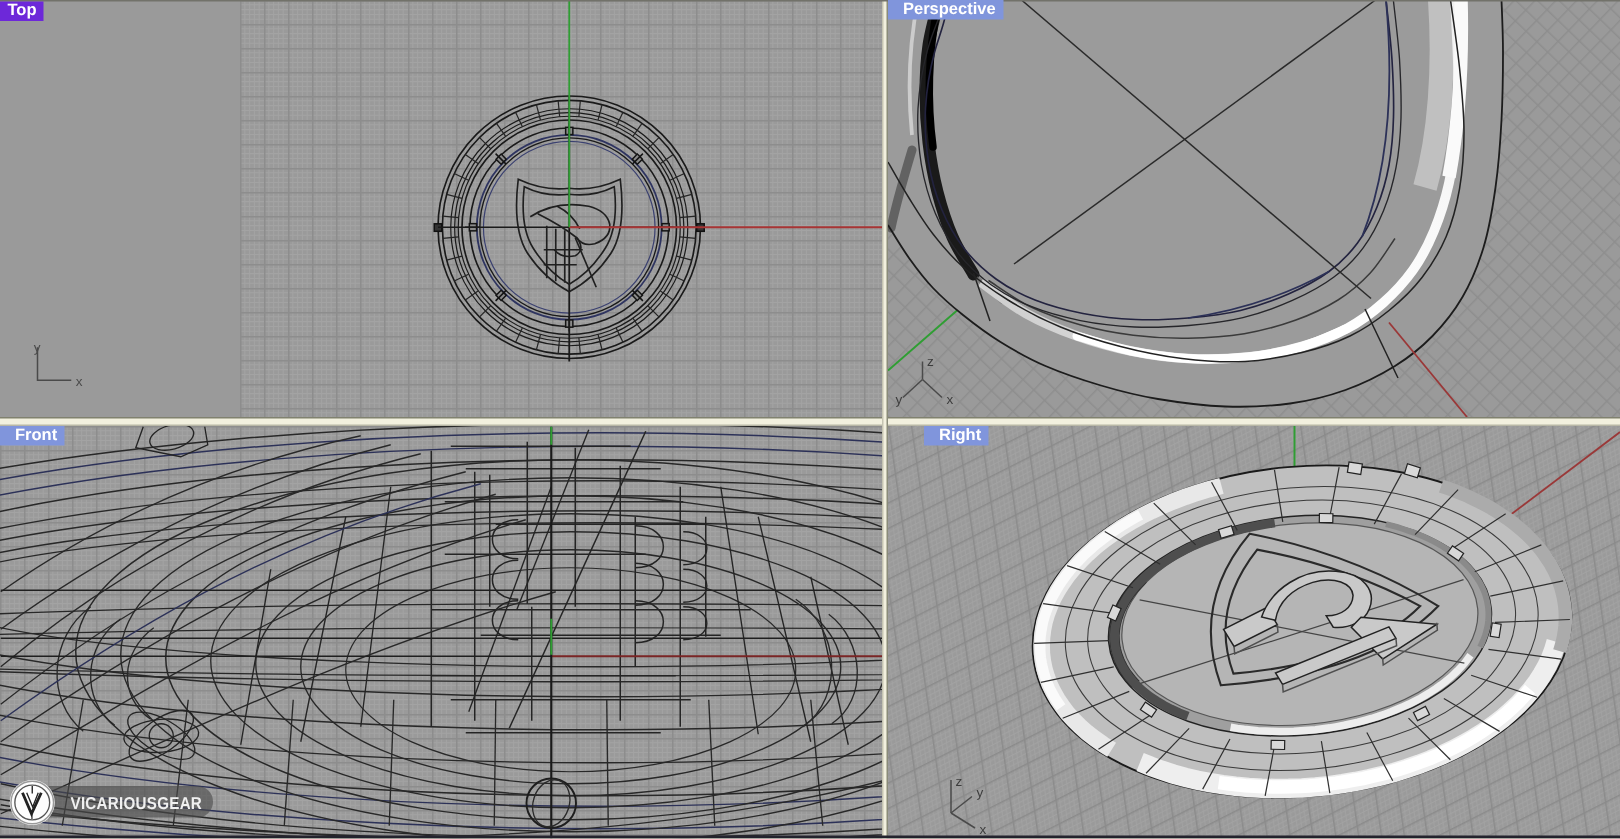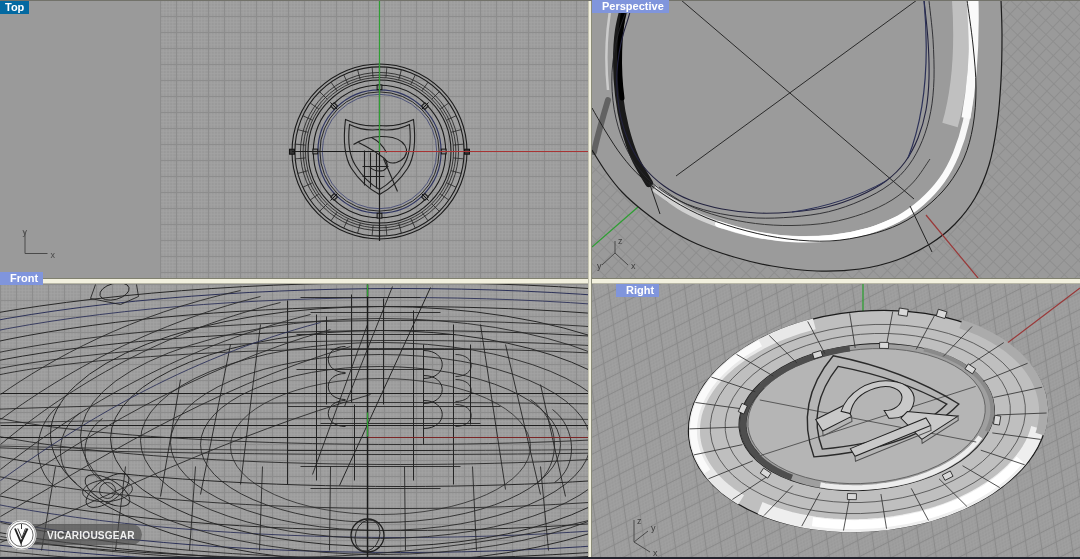--- a/index.html
+++ b/index.html
@@ -3,21 +3,21 @@
 <meta charset="utf-8">
 <style>
 html,body{margin:0;padding:0;}
 body{width:1080px;height:559px;overflow:hidden;position:relative;background:#f2f0de;font-family:"Liberation Sans",sans-serif;}
 .vp{position:absolute;overflow:hidden;background:#9a9a9a;}
 #vpTop{left:0;top:0;width:588px;height:278px;}
 #vpPersp{left:592px;top:0;width:488px;height:278px;}
 #vpFront{left:0;top:284px;width:588px;height:275px;}
 #vpRight{left:592px;top:284px;width:488px;height:275px;}
 .vtitle{position:absolute;z-index:30;color:#fff;font-size:11px;font-weight:bold;line-height:13px;padding:0 5px;height:13px;}
-.active{background:#0369a1;}
+.active{background:#6d28d9;}
 .inactive{background:#8095dc;padding-left:10px;}
 #hdiv{position:absolute;left:0;top:278px;width:1080px;height:6px;background:#f2f0de;border-top:1px solid #80816f;border-bottom:1px solid #b8b7a6;box-sizing:border-box;z-index:20;}
 #vdiv{position:absolute;left:588px;top:0;width:4px;height:559px;background:#f2f0de;border-left:1px solid #c5c4b2;border-right:1px solid #8a8b79;box-sizing:border-box;z-index:21;}
 #topline{position:absolute;left:0;top:0;width:1080px;height:1px;background:#72726a;z-index:25;}
 #botline{position:absolute;left:0;top:557px;width:1080px;height:2px;background:#23232d;z-index:25;}
 #wm{position:absolute;left:0px;top:519px;z-index:40;}
 </style>
 </head>
 <body>
 <div id="vpTop" class="vp">
@@ -383,21 +383,21 @@
 <text x="59" y="247" font-size="9" fill="#3c3c3c">y</text>
 <text x="61" y="272" font-size="9" fill="#3c3c3c">x</text>
 </svg>
 </div>
 <div id="vdiv"></div>
 <div id="hdiv"></div>
 <div id="topline"></div>
 <div id="botline"></div>
 <div class="vtitle active" style="left:0;top:1px;">Top</div>
 <div class="vtitle inactive" style="left:592px;top:0px;">Perspective</div>
-<div class="vtitle inactive" style="left:0;top:272px;">Front</div>
+<div class="vtitle inactive" style="left:0;top:284px;">Front</div>
 <div class="vtitle inactive" style="left:616px;top:284px;">Right</div>
 <div id="wm">
 <svg width="170" height="40" viewBox="0 0 170 40">
 <rect x="14" y="5" width="128" height="21" rx="10.5" fill="#4a4a4a" opacity="0.62"></rect>
 <circle cx="21.5" cy="16" r="15" fill="#fdfdfd"></circle>
 <circle cx="21.5" cy="16" r="14.2" fill="none" stroke="#9a9a9a" stroke-width="1"></circle>
 <circle cx="21.5" cy="16" r="11.6" fill="none" stroke="#555" stroke-width="0.9"></circle>
 <g stroke="#222" fill="none">
 <path d="M15,9.5 L21,23.5 L27.5,9.5" stroke-width="1.9"></path>
 <path d="M17.8,9.5 L21.8,19 L25.5,9.5" stroke-width="0.9"></path>

